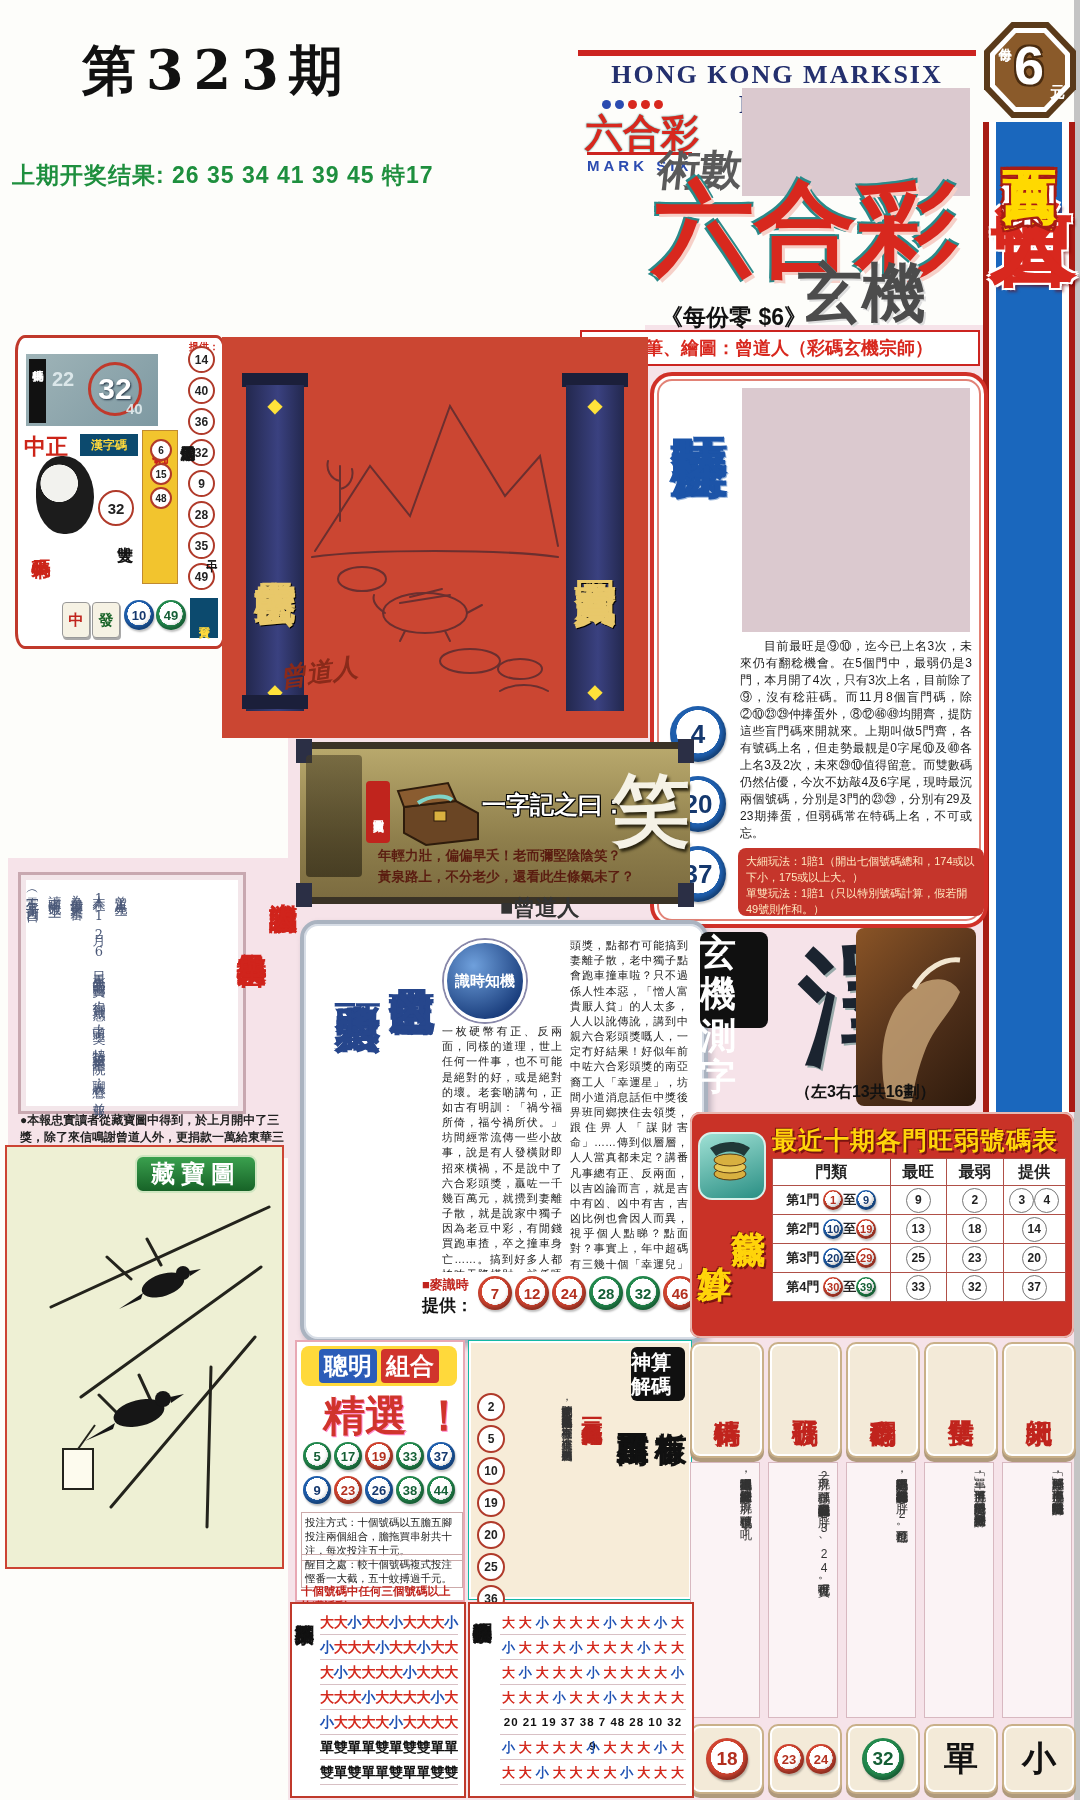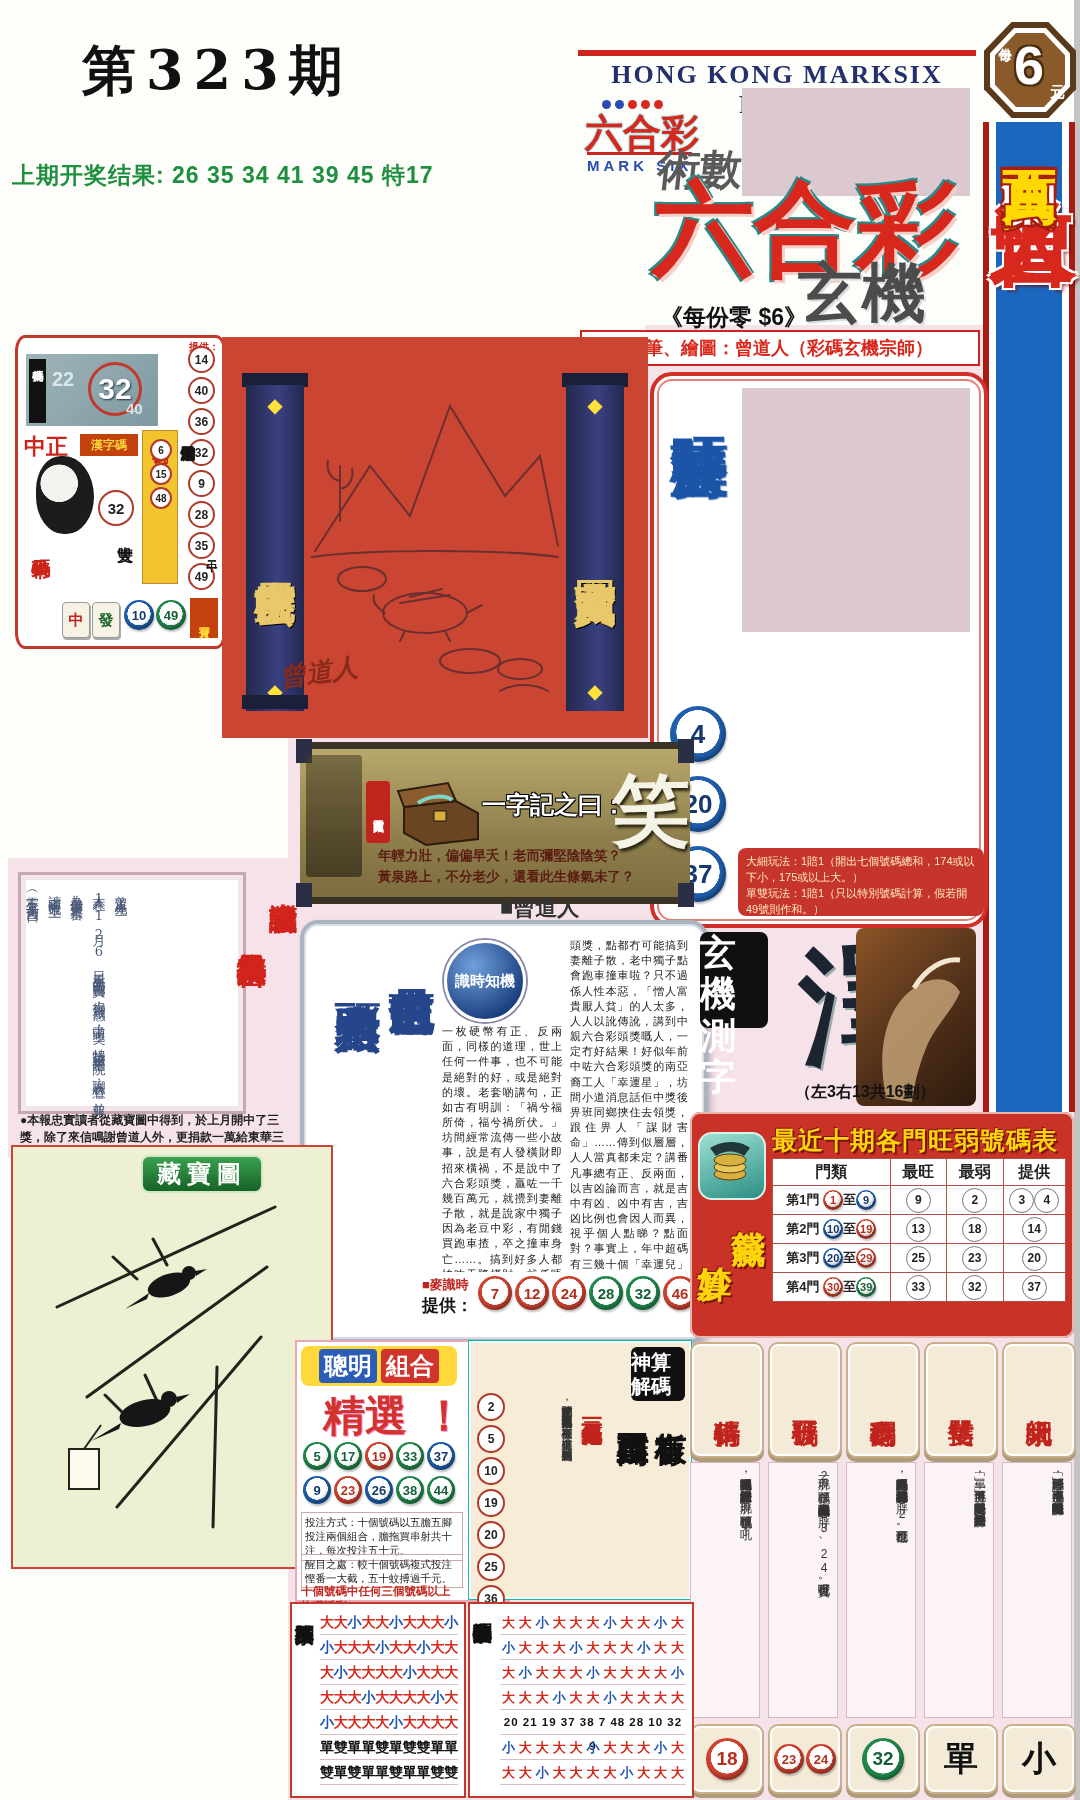--- a/index.html
+++ b/index.html
@@ -42,21 +42,21 @@
   .photo{background:linear-gradient(135deg,#9fb4b8,#7e99a2);}
   .ptag{background:#111;color:#fff;font-size:11px;font-weight:bold;}
   .big32{border:3px solid #c0392b;border-radius:50%;color:#fff;font-weight:bold;font-size:30px;
       display:flex;align-items:center;justify-content:center;text-shadow:1px 1px 2px #234;}
   .ghost{color:#e8f2f4;font-weight:bold;opacity:.85;}
   .circ{display:inline-flex;align-items:center;justify-content:center;border:2px solid #b03a2a;border-radius:50%;
       background:#fff;color:#222;font-weight:bold;}
   .redtxt{color:#cc2418;font-weight:bold;}
   .blktxt{color:#151515;font-weight:bold;}
   .ystrip{background:#f2c42e;border:1px solid #c08a30;}
-  .darklab{background:#c2410c;color:#ffd93b;font-weight:bold;font-size:12px;display:flex;align-items:center;justify-content:center;}
+  .darklab{background:#0c4a6e;color:#ffd93b;font-weight:bold;font-size:12px;display:flex;align-items:center;justify-content:center;}
   .face{background:radial-gradient(circle at 40% 35%,#f2f2ee 0 30%,#1c1c1c 31% 100%);border-radius:45% 55% 50% 50%;}
   .tile{background:#f6f2e4;border:1px solid #999;border-radius:4px;display:flex;align-items:center;justify-content:center;
       font-weight:bold;box-shadow:1px 2px 0 #aaa;}
   
   .ball{display:inline-flex;align-items:center;justify-content:center;border-radius:50%;font-weight:bold;
       background:radial-gradient(circle at 50% 46%,#fff 0 52%,var(--c) 53% 100%);color:var(--n);
       box-shadow:inset -2px -3px 4px rgba(0,0,0,.35),1px 2px 2px rgba(0,0,0,.25);}
   .b-red{--c:#d14430;--n:#b3301f;}
   .b-blue{--c:#1f5fae;--n:#15386e;}
   .b-green{--c:#238a4e;--n:#155f36;}
@@ -261,20 +261,24 @@
         <ellipse cx="210" cy="318" rx="22" ry="10"></ellipse>
         <path d="M190,340 C204,332 224,332 238,340"></path>
       </g>
     </svg>
     <div class="abs sig" style="left:58px;top:318px;">曾道人</div>
   </div>
 
   <div class="abs bluebox" style="left:650px;top:372px;width:330px;height:548px;">
     <div class="abs bw-title v" style="left:14px;top:16px;">藍波旺勢棒</div>
     <div class="abs censored" style="left:88px;top:12px;width:228px;height:244px;"></div>
+    <div class="abs bodytxt" style="left:86px;top:262px;width:232px;height:204px;overflow:hidden;">
+      <p>目前最旺是⑨⑩，迄今已上名3次，未來仍有翻稔機會。在5個門中，最弱仍是3門，本月開了4次，只有3次上名，目前除了⑨，沒有稔莊碼。而11月8個盲門碼，除②⑩㉓㉙仲捧蛋外，⑧⑫㊻㊾均開齊，提防這些盲門碼來開就來。上期叫做5門齊，各有號碼上名，但走勢最靚是0字尾⑩及㊵各上名3及2次，未來㉙⑩值得留意。而雙數碼仍然佔優，今次不妨敲4及6字尾，現時最沉兩個號碼，分別是3門的㉓㉙，分別有29及23期捧蛋，但弱碼常在特碼上名，不可或忘。</p>
+
+    </div>
     <div class="abs ball b-blue" style="left:16px;top:330px;width:56px;height:56px;font-size:26px;">4</div>
     <div class="abs ball b-blue" style="left:16px;top:400px;width:56px;height:56px;font-size:26px;">20</div>
     <div class="abs ball b-blue" style="left:16px;top:470px;width:56px;height:56px;font-size:26px;">37</div>
     <div class="abs rulebox" style="left:84px;top:472px;width:230px;height:56px;">
       <div>大細玩法：1賠1（開出七個號碼總和，174或以下小，175或以上大。）</div>
       <div>單雙玩法：1賠1（只以特別號碼計算，假若開49號則作和。）</div>
     </div>
   </div>
 
   <div class="abs wscroll" style="left:300px;top:742px;width:390px;height:148px;">
@@ -380,21 +384,21 @@
         <td><span>第4門</span>
             <span class="ball b-red mini">30</span><span>至</span><span class="ball b-green mini">39</span></td>
         <td><span class="circ mcirc">33</span></td>
         <td><span class="circ mcirc">32</span></td>
         <td><span class="circ mcirc">37</span></td>
       </tr>
     </tbody>
       </table>
   </div>
 
-  <div class="abs birdbox" style="left:11px;top:1145px;width:275px;height:420px;padding-left:43px;">
+  <div class="abs birdbox" style="left:5px;top:1145px;width:275px;height:420px;">
     <div class="abs glabel" style="left:128px;top:8px;width:118px;height:34px;">藏寶圖</div>
     <svg class="abs" style="left:4px;top:40px;" width="264" height="372" viewBox="0 0 264 372">
       <g stroke="#23231c" stroke-width="3" fill="none" stroke-linecap="round">
         <path d="M258,20 L40,120"></path>
           <path d="M250,80 L70,210"></path>
           <path d="M244,150 L100,320"></path>
         <path d="M120,92 L96,70 M150,78 L136,52 M110,230 L88,208 M140,214 L128,188"></path>
         <path d="M196,340 L200,180"></path>
       </g>
       <g fill="#161616">
@@ -405,21 +409,21 @@
         <ellipse cx="128" cy="226" rx="26" ry="13" transform="rotate(-14 128 226)"></ellipse>
         <circle cx="152" cy="212" r="8"></circle>
         <path d="M159,210 L173,207 L160,216 Z"></path>
         <path d="M104,236 L74,254 L102,242 Z"></path>
       </g>
       <rect x="52" y="262" width="30" height="40" fill="#fdfbee" stroke="#23231c" stroke-width="2"></rect>
       <path d="M67,262 L84,238" stroke="#23231c" stroke-width="2"></path>
     </svg>
   </div>
 
-  <div class="abs smartbox" style="left:295px;top:1340px;width:166px;height:258px;padding-left:45px;">
+  <div class="abs smartbox" style="left:295px;top:1340px;width:166px;height:258px;">
     <div class="abs ribbon" style="left:4px;top:4px;width:156px;height:40px;">
       <span class="rtile" style="background:#2b5cb8;">聰明</span>
       <span class="rtile" style="background:#d0342c;">組合</span>
     </div>
     <div class="abs jx" style="left:26px;top:46px;">精選</div>
     <div class="abs jx" style="left:126px;top:46px;">！</div>
     <div class="abs" style="left:6px;top:100px;display:flex;gap:3px;">
       <span class="ball b-green" style="width:28px;height:28px;font-size:13px;">5</span>
       <span class="ball b-green" style="width:28px;height:28px;font-size:13px;">17</span>
       <span class="ball b-red" style="width:28px;height:28px;font-size:13px;">19</span>

